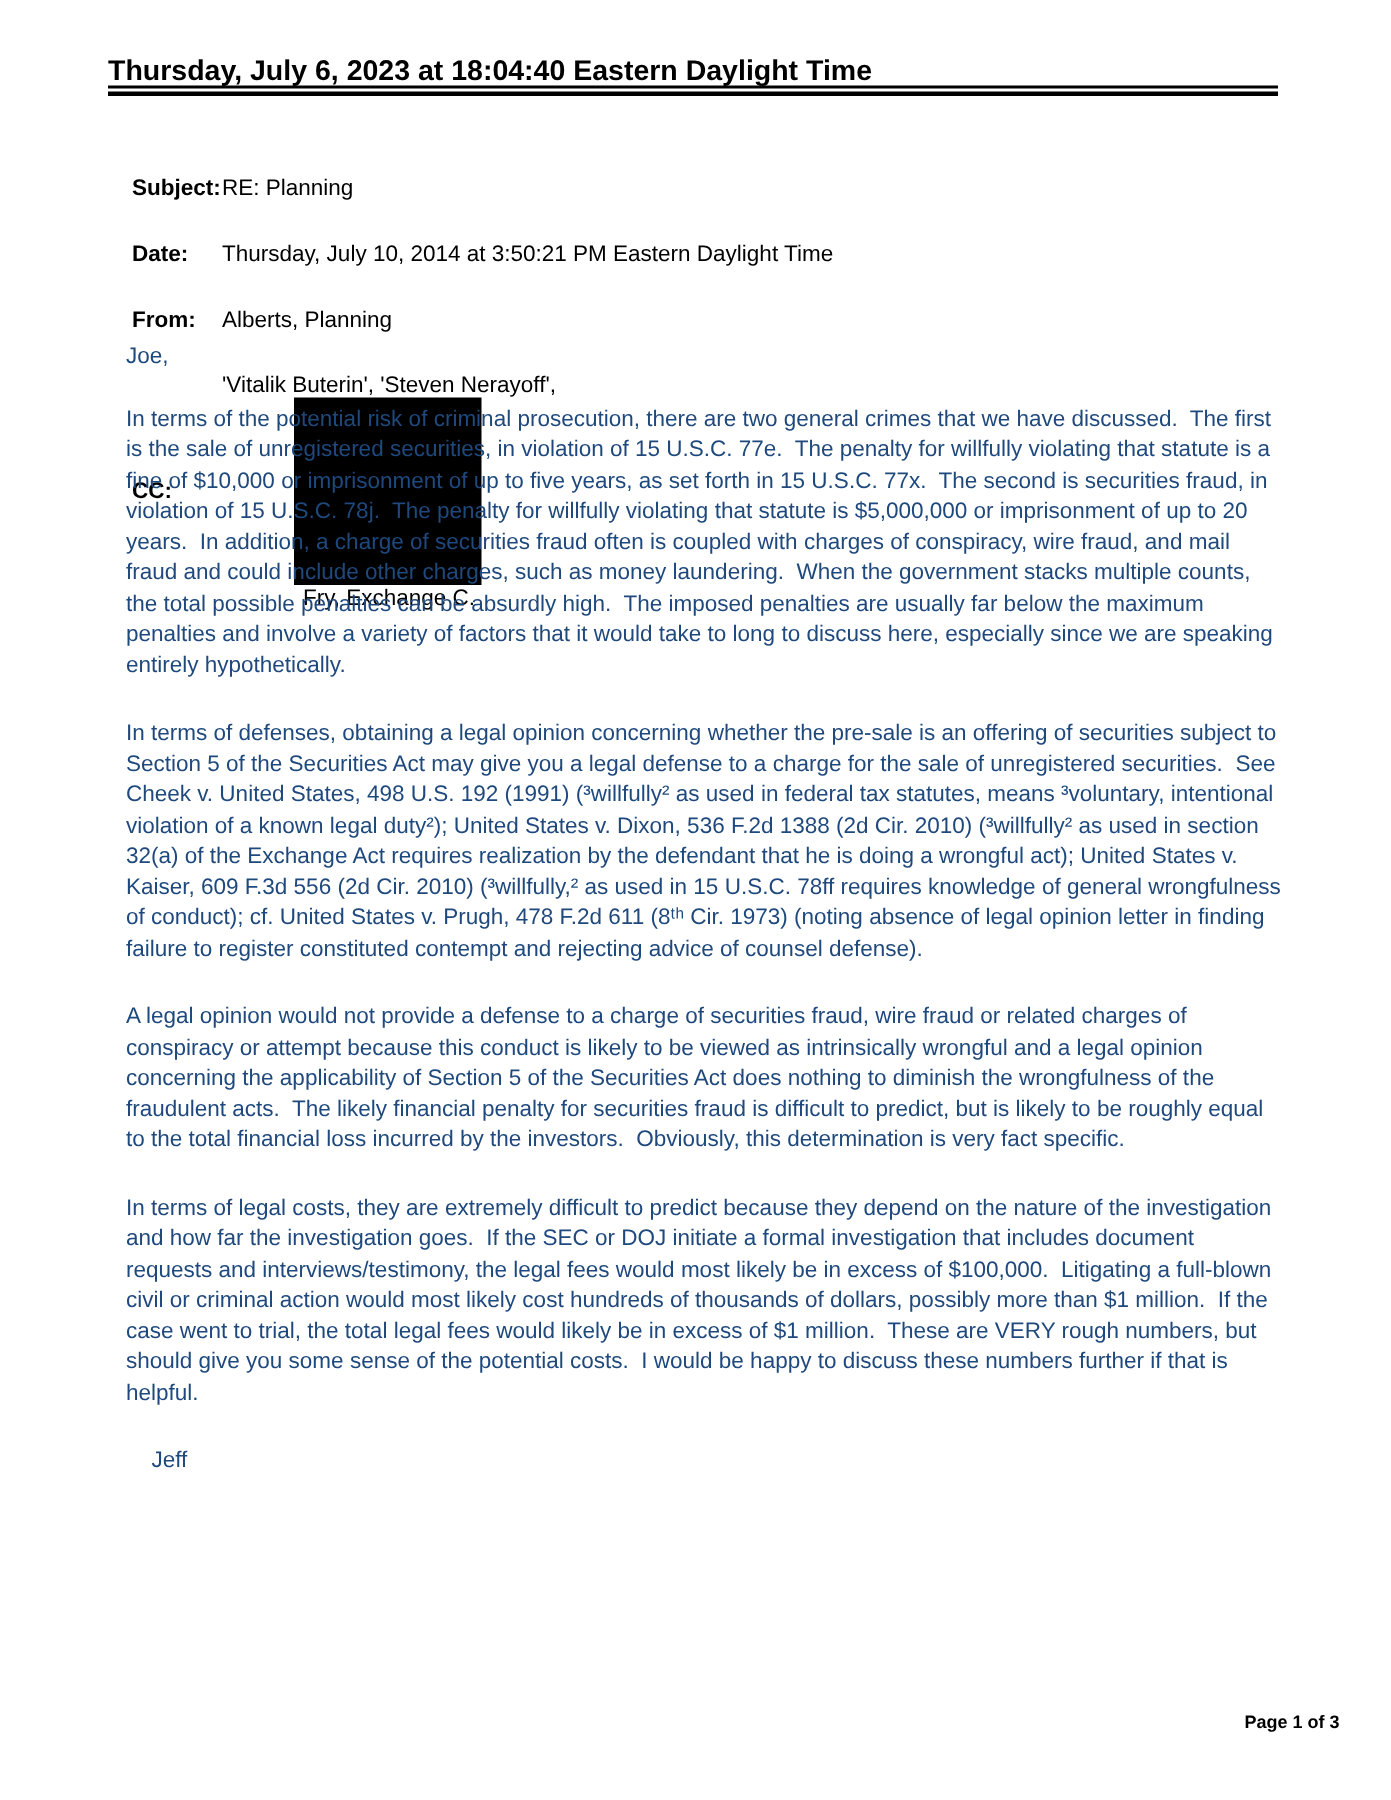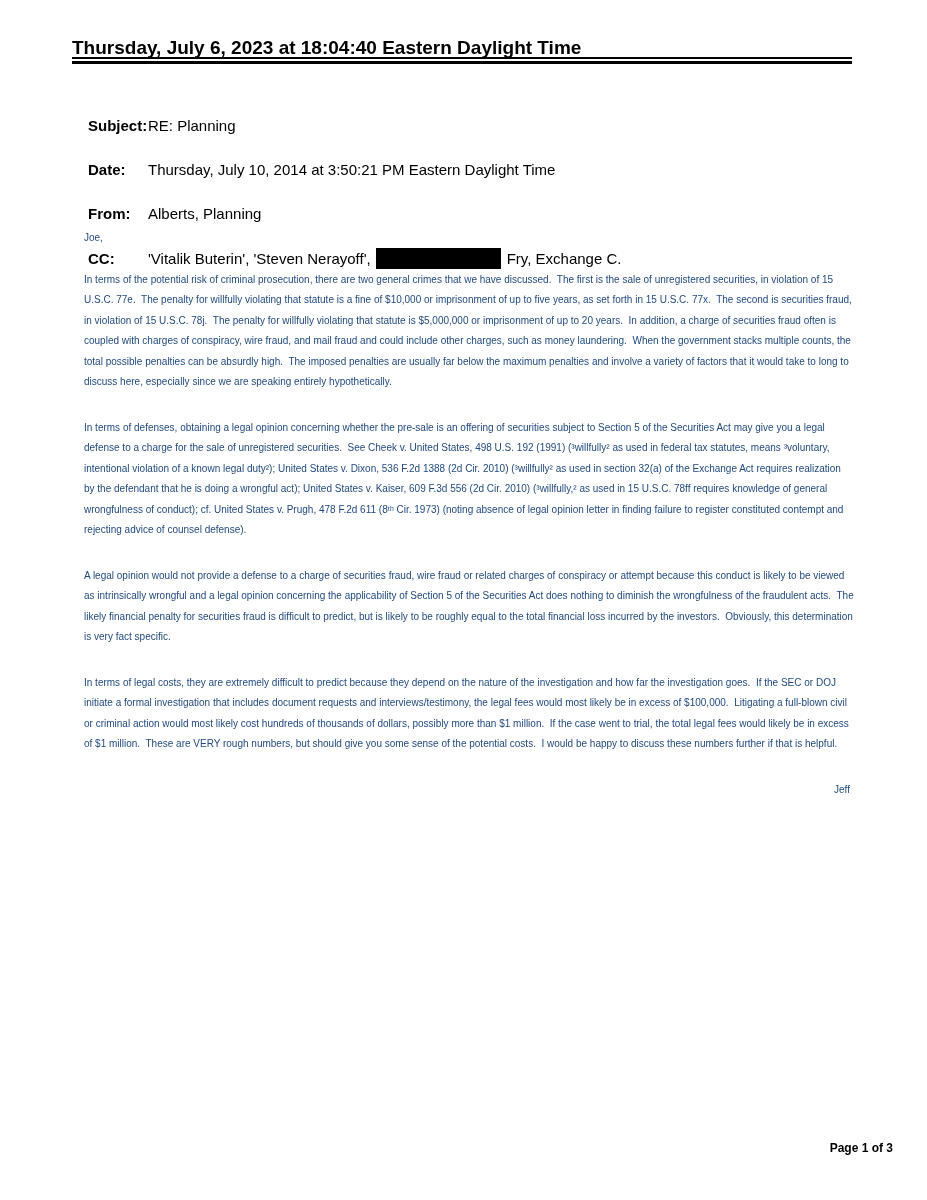--- a/index.html
+++ b/index.html
@@ -56,42 +56,43 @@
     font-weight: bold;
     white-space: pre;
   }
   .meta-value {
     white-space: pre-wrap;
     text-align: right;
   }
   .cc-line {
     display: flex;
     align-items: center;
+    flex-direction: column;
   }
   .redaction-box {
     display: inline-block;
     width: 125px;
     height: 21px;
     background: #000000;
     margin: 0 6px 0 5px;
     flex: 0 0 125px;
   }
   .body-text {
     position: absolute;
     top: 228px;
     left: 84px;
     width: 770px;
-    font-size: 10px;
+    font-size: 15px;
     line-height: 20.5px;
     color: #1F497D;
   }
   .salutation { margin: 0 0 21px 0; white-space: pre-wrap; }
   .para { margin: 0 0 25px 0; white-space: pre-wrap; }
   .closing { margin: 0 0 21px 0; white-space: pre-wrap; }
-  .signature { margin: 4px; white-space: pre-wrap; text-align: right; }
+  .signature { margin: 17px; white-space: pre-wrap; }
   .page-footer {
     position: absolute;
     top: 1141px;
     right: 34px;
     font-size: 12px;
     font-weight: bold;
     color: #000000;
     white-space: pre;
   }
 </style>

